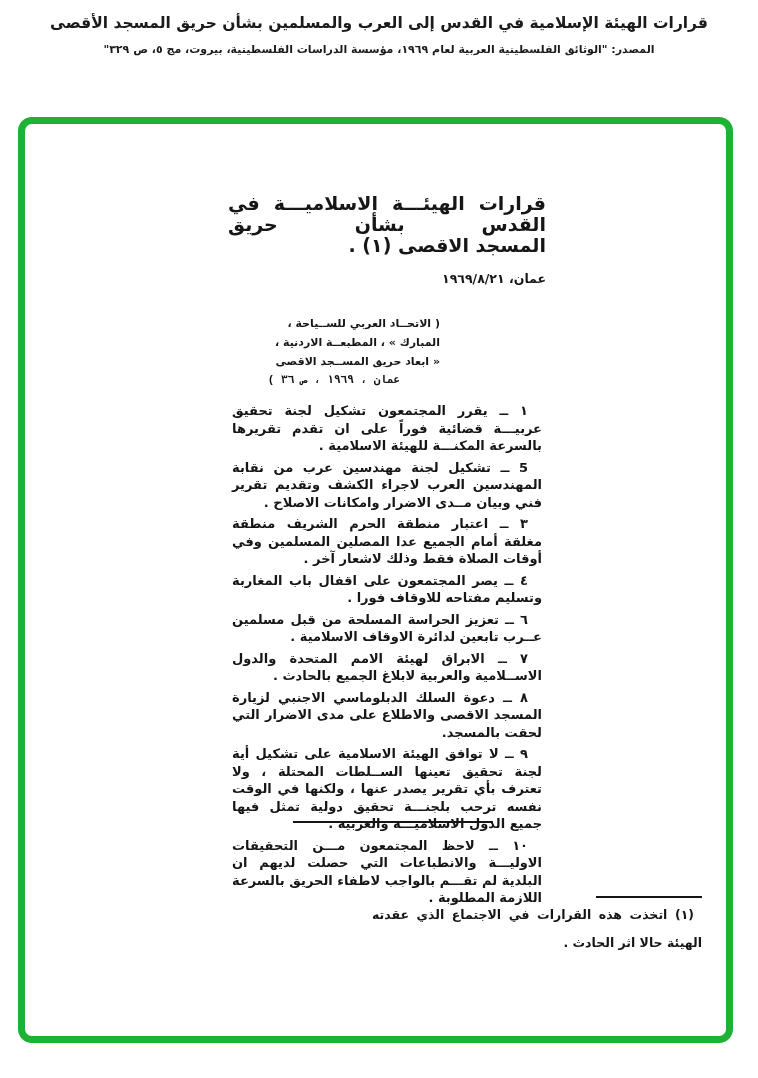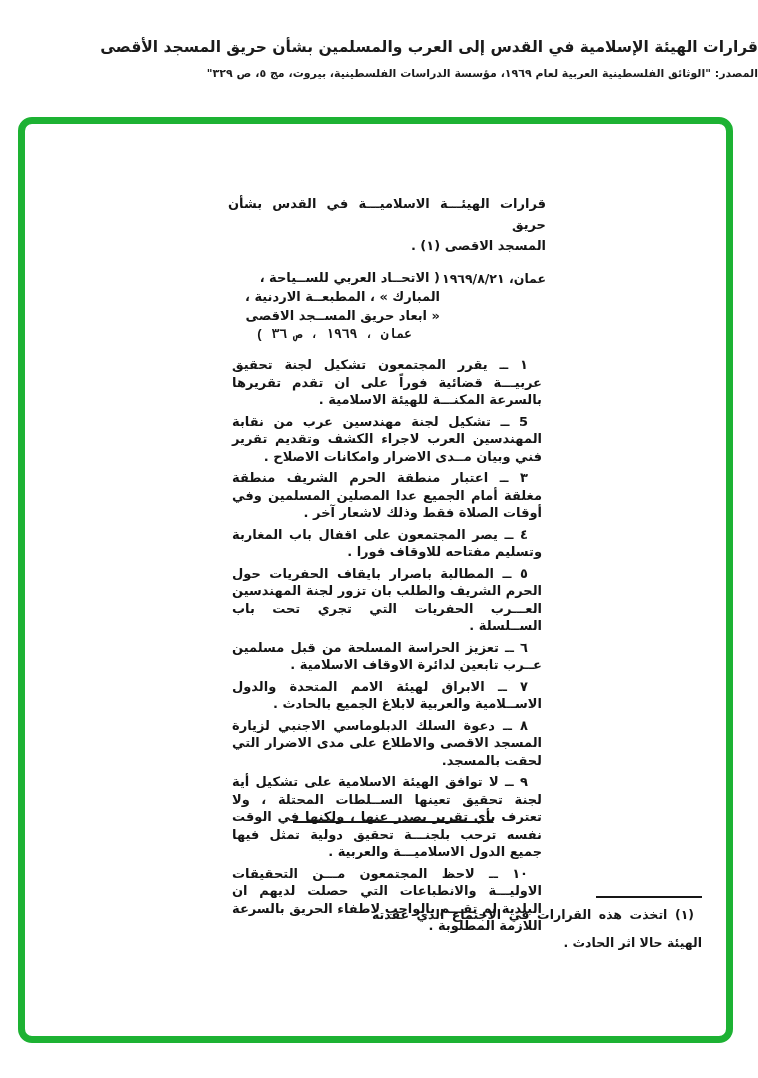--- a/index.html
+++ b/index.html
@@ -1,40 +1,40 @@
 <!DOCTYPE html>
 <html><head>
 <meta charset="utf-8">
 <style>
   html,body{margin:0;padding:0;background:#ffffff;}
   .page{
     position:relative;width:758px;height:1078px;background:#ffffff;
     font-family:"DejaVu Sans",sans-serif;color:#1b1b1b;overflow:hidden;
   }
   
-  .page-header{position:absolute;top:14px;left:0;right:0;margin-top:24px;}
+  .page-header{position:absolute;top:14px;left:0;right:0;text-align:center;}
   .ph-title{font-size:15.5px;font-weight:700;letter-spacing:0;}
   .ph-source{margin-top:11px;font-size:11px;font-weight:700;}
   
   .doc-frame{
     position:absolute;left:18px;top:117px;width:715px;height:926px;
     box-sizing:border-box;border:7px solid #1db233;border-radius:14px;
     background:transparent;
   }
   
   .doc-col{
     position:absolute;left:228px;top:193px;width:318px;
     font-size:13px;font-weight:700;line-height:17.5px;color:#161616;
   }
-  .doc-title{font-size:13px;line-height:21px;margin-bottom:12px;}
+  .doc-title{font-size:19px;line-height:21px;margin-bottom:12px;}
   .doc-title .t1{text-align:justify;text-align-last:justify;}
   .doc-title .t2{text-align:right;}
   .cite-row{display:flex;gap:10px;line-height:19px;margin-bottom:12px;}
   .dateline{width:96px;font-size:12.5px;white-space:nowrap;padding-top:1px;}
-  .cite-block{flex:1;font-size:13px;}
+  .cite-block{flex:1;font-size:11px;margin-top:46px;}
   .cite-block .cl{text-align:right;}
   .cite-block .cl.last{text-align:center;font-family:Liberation Mono, monospace;}
   .items p{margin:4px;text-align:justify;text-indent:14px;}
   
   .divider{position:absolute;left:293px;top:821px;width:200px;height:2px;background:#151515;}
   .fn-sep{position:absolute;left:596px;top:896px;width:106px;height:2px;background:#151515;}
   .footnote{
     position:absolute;left:372px;top:901px;width:330px;
     font-size:12.5px;font-weight:700;line-height:28px;
     text-align:justify;text-indent:8px;color:#161616;
@@ -67,21 +67,20 @@
         <div class="cl">« ابعاد حريق المســجد الاقصى</div>
         <div class="cl last">عمان ، ١٩٦٩ ، ص ٣٦ )</div>
       </div>
     </div>
 
     <div class="items">
       <p>١ ــ يقرر المجتمعون تشكيل لجنة تحقيق عربيـــة قضائية فوراً على ان تقدم تقريرها بالسرعة المكنـــة للهيئة الاسلامية .</p>
       <p>5 ــ تشكيل لجنة مهندسين عرب من نقابة المهندسين العرب لاجراء الكشف وتقديم تقرير فني وبيان مــدى الاضرار وامكانات الاصلاح .</p>
       <p>٣ ــ اعتبار منطقة الحرم الشريف منطقة مغلقة أمام الجميع عدا المصلين المسلمين وفي أوقات الصلاة فقط وذلك لاشعار آخر .</p>
       <p>٤ ــ يصر المجتمعون على اقفال باب المغاربة وتسليم مفتاحه للاوقاف فورا .</p>
-      <p>٥ ــ المطالبة باصرار بايقاف الحفريات حول الحرم الشريف والطلب بان تزور لجنة المهندسين العـــرب الحفريات التي تجري تحت باب الســلسلة .</p>
       <p>٦ ــ تعزيز الحراسة المسلحة من قبل مسلمين عــرب تابعين لدائرة الاوقاف الاسلامية .</p>
       <p>٧ ــ الابراق لهيئة الامم المتحدة والدول الاســلامية والعربية لابلاغ الجميع بالحادث .</p>
       <p>٨ ــ دعوة السلك الدبلوماسي الاجنبي لزيارة المسجد الاقصى والاطلاع على مدى الاضرار التي لحقت بالمسجد.</p>
       <p>٩ ــ لا توافق الهيئة الاسلامية على تشكيل أية لجنة تحقيق تعينها الســلطات المحتلة ، ولا تعترف بأي تقرير يصدر عنها ، ولكنها في الوقت نفسه ترحب بلجنـــة تحقيق دولية تمثل فيها جميع الدول الاسلاميـــة والعربية .</p>
       <p>١٠ ــ لاحظ المجتمعون مـــن التحقيقات الاوليـــة والانطباعات التي حصلت لديهم ان البلدية لم تقـــم بالواجب لاطفاء الحريق بالسرعة اللازمة المطلوبة .</p>
     </div>
 
   </div>
 
   <div class="divider" style="background: rgb(22, 22, 22);"></div>

